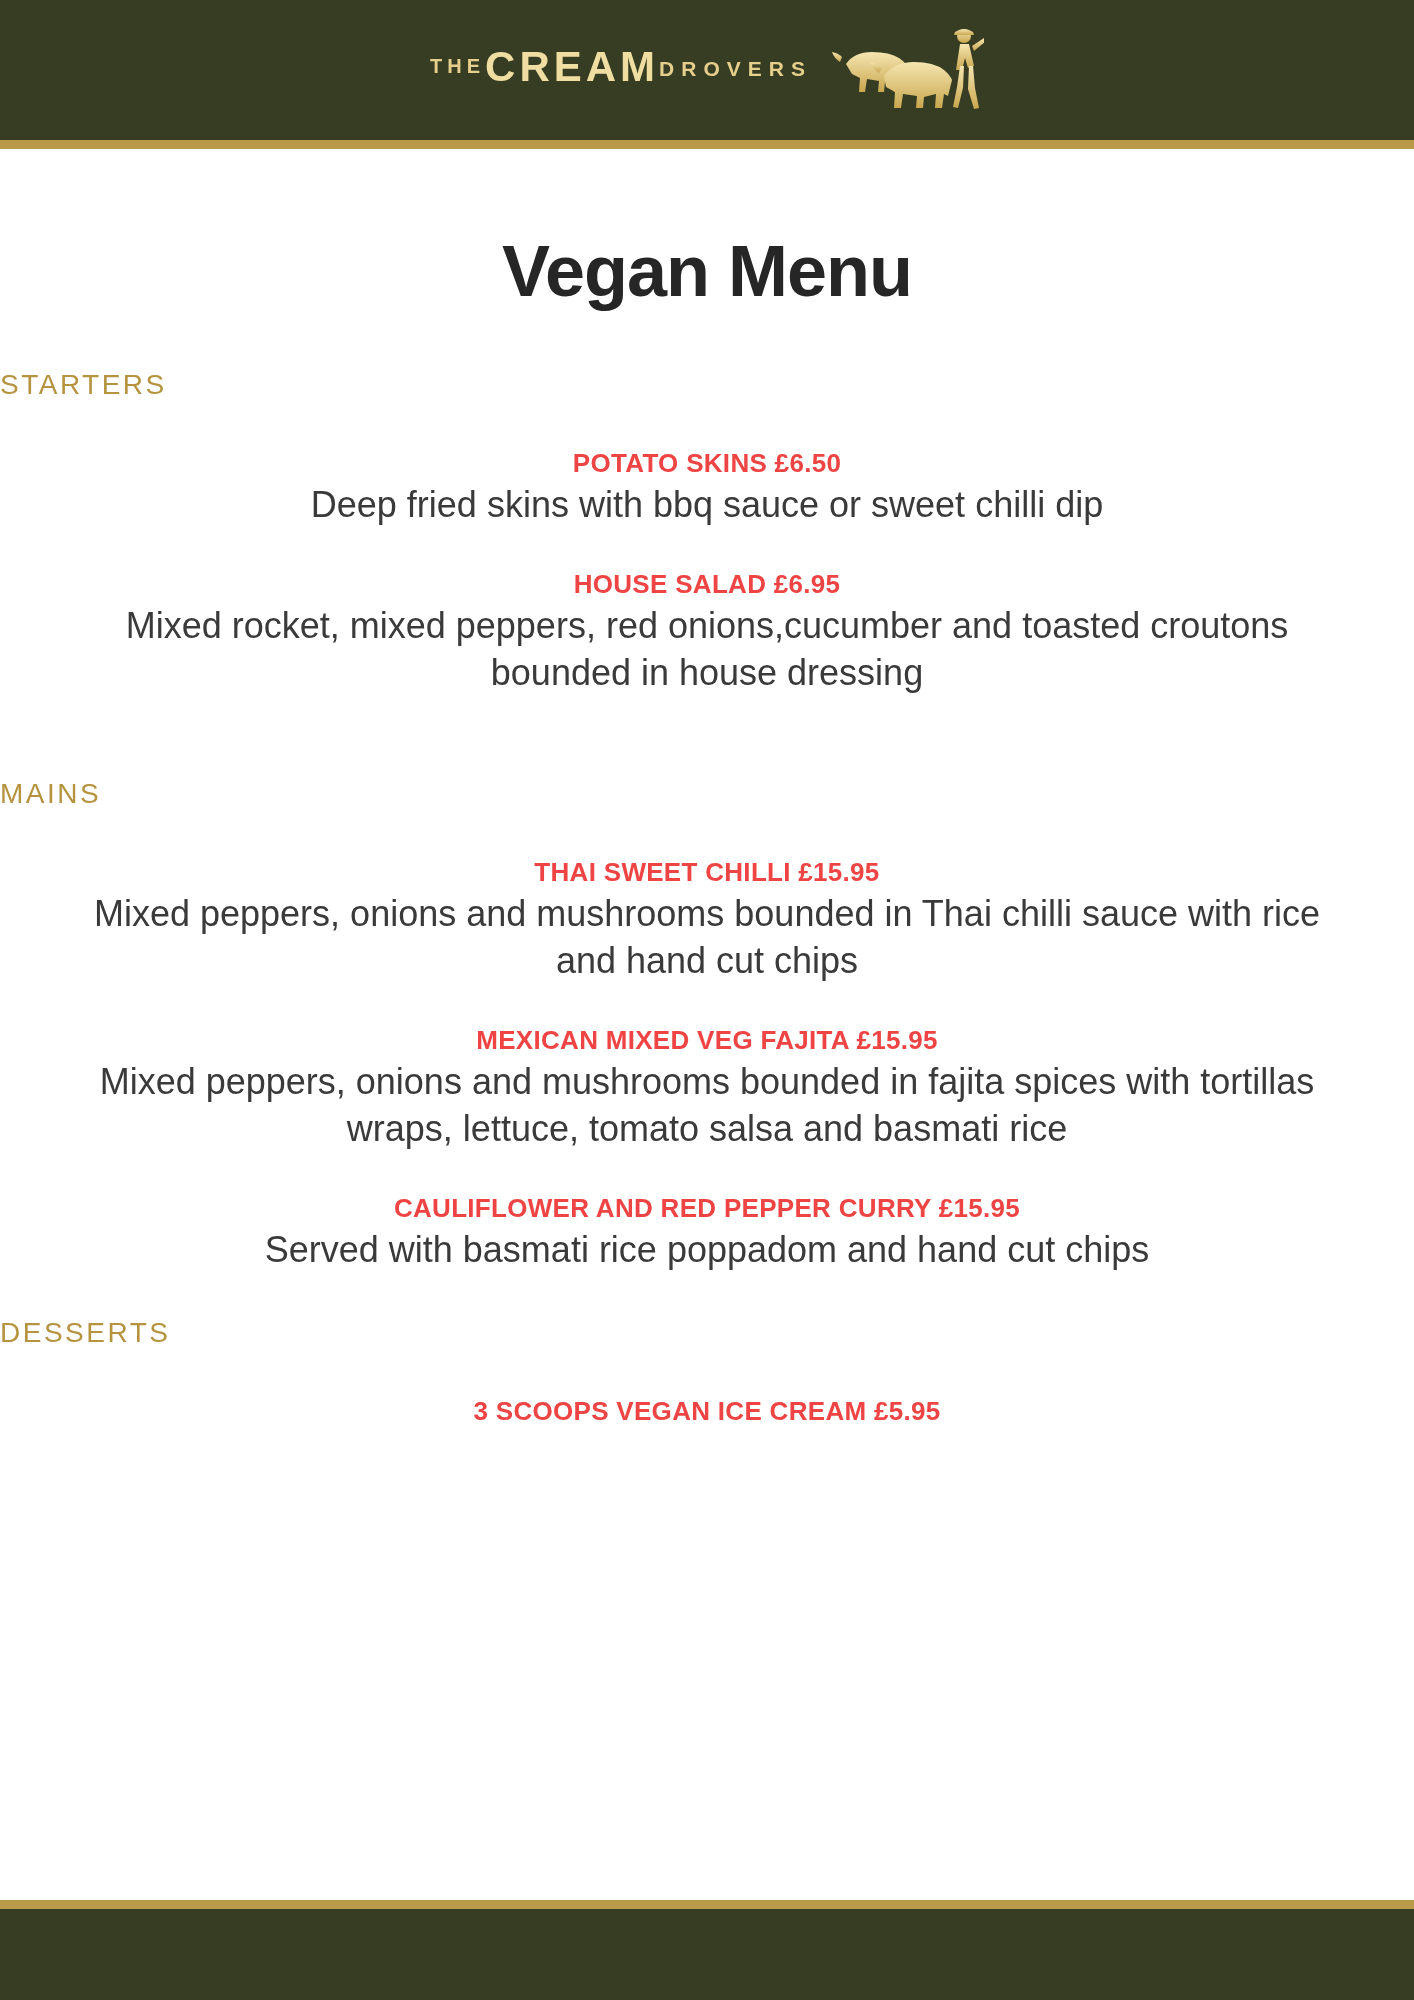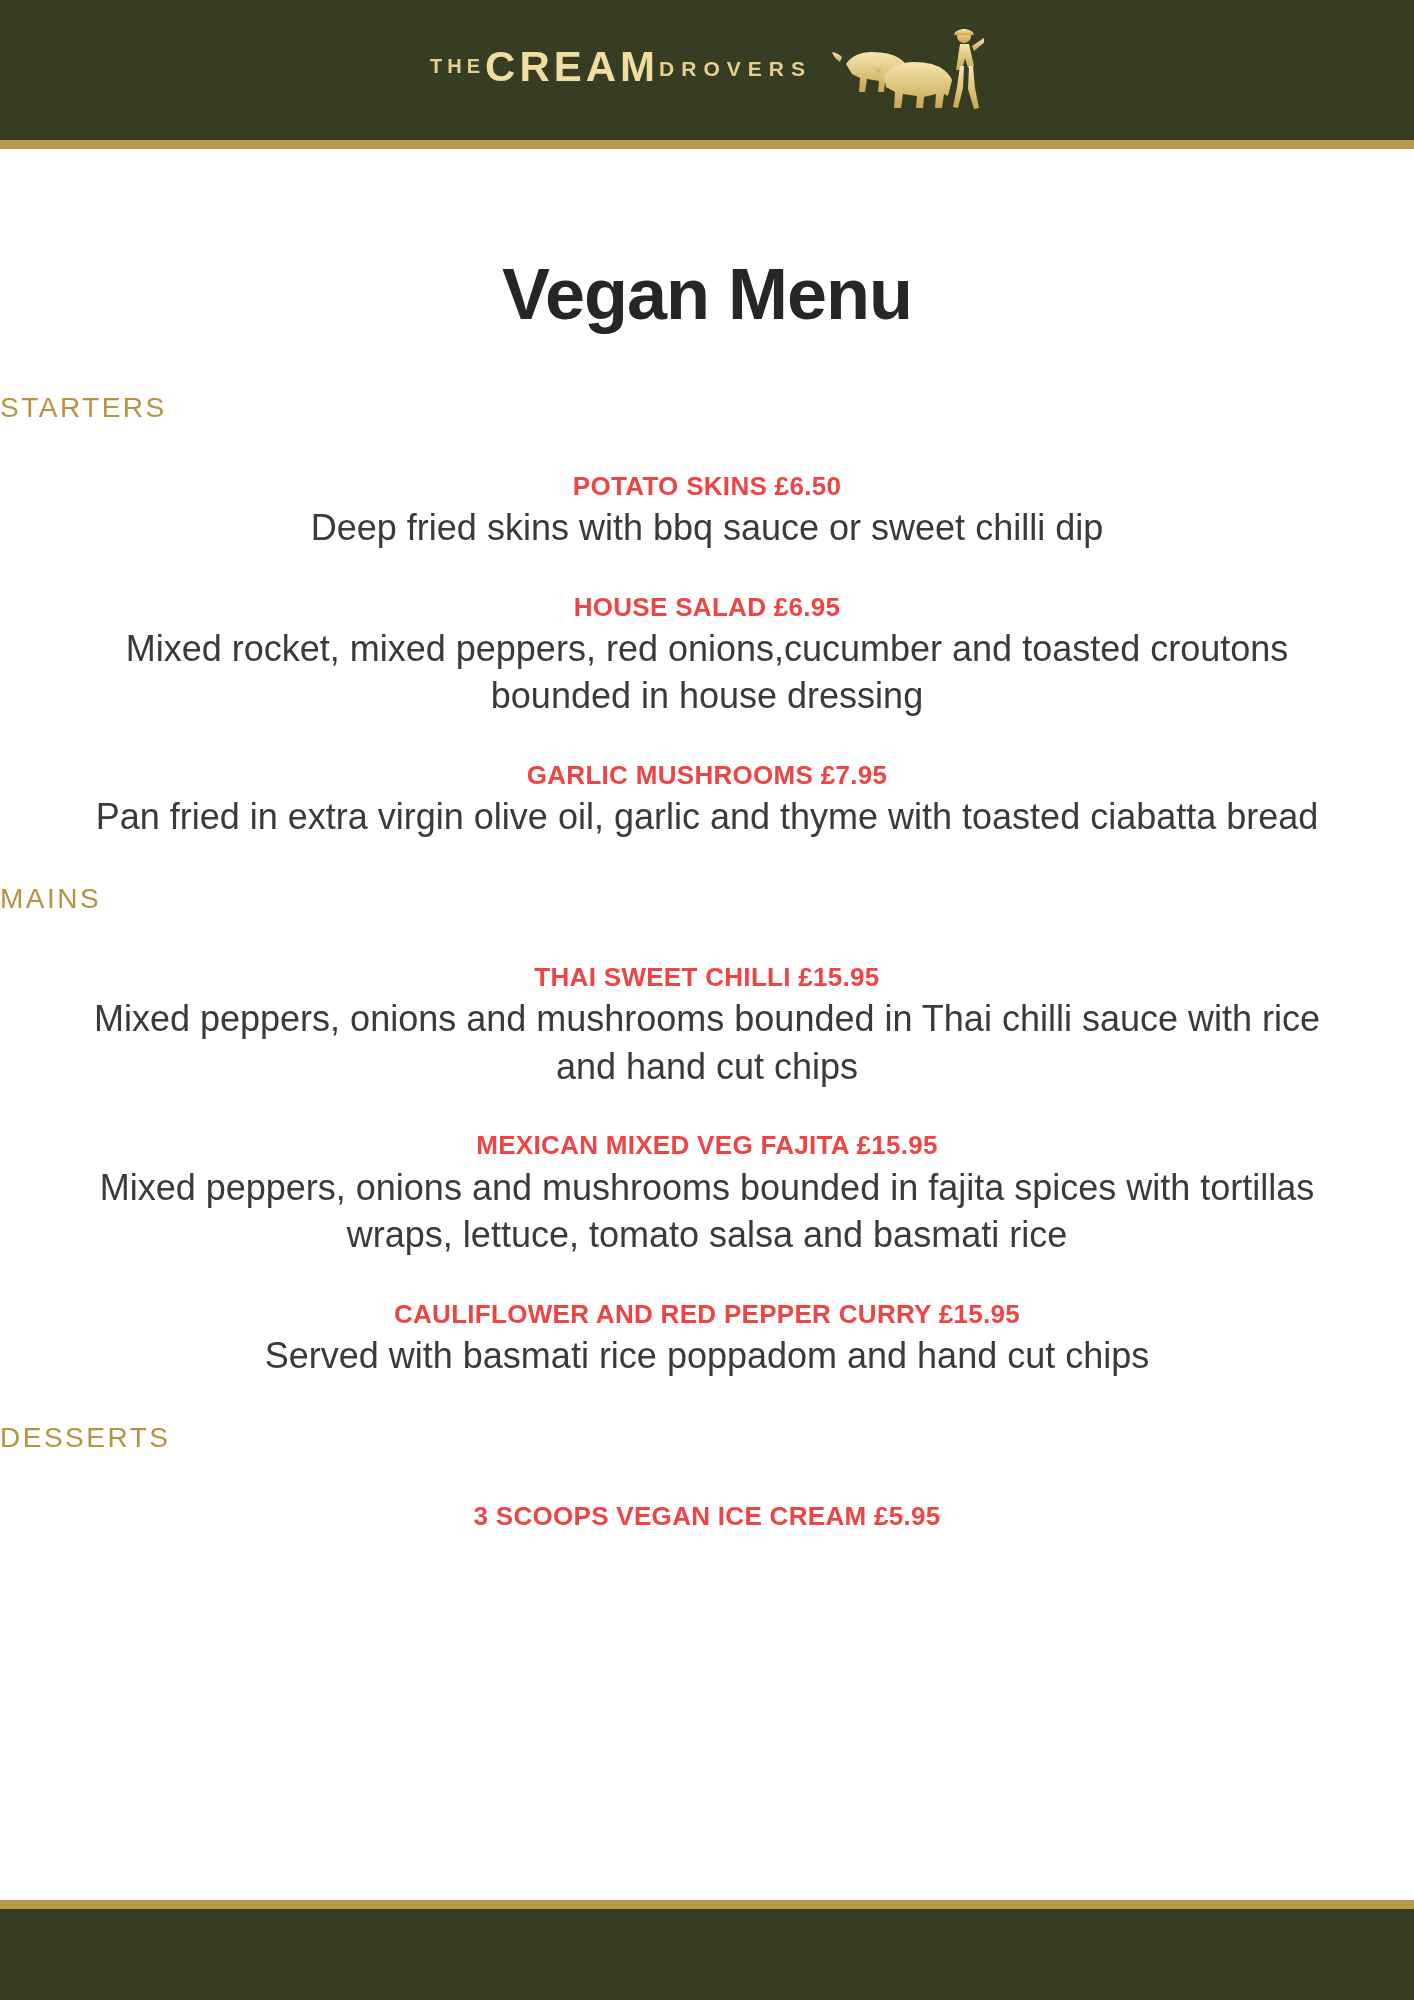--- a/index.html
+++ b/index.html
@@ -87,21 +87,21 @@
     background: #ffffff;
   }
 
   .menu-title {
     text-align: center;
     font-size: 72px;
     font-weight: bold;
     color: #262626;
     letter-spacing: -1px;
     margin: 0;
-    padding-top: 104px;
+    padding-top: 81px;
   }
 
   .section-heading {
     text-align: left;
     font-size: 28px;
     font-weight: normal;
     letter-spacing: 2.5px;
     color: #b5933f;
     margin: 0;
   }
@@ -205,24 +205,20 @@
     <div class="item-desc">Deep fried skins with bbq sauce or sweet chilli dip</div>
   </div>
   <div class="sp-item-gap"></div>
 
   <div class="item">
     <div class="item-name">HOUSE SALAD £6.95</div>
     <div class="item-desc">Mixed rocket, mixed peppers, red onions,cucumber and toasted croutons bounded in house dressing</div>
   </div>
   <div class="sp-item-gap"></div>
 
-  <div class="item">
-    <div class="item-name">GARLIC MUSHROOMS £7.95</div>
-    <div class="item-desc">Pan fried in extra virgin olive oil, garlic and thyme with toasted ciabatta bread</div>
-  </div>
   <div class="sp-item-to-heading"></div>
 
   <div class="section-heading">MAINS</div>
   <div class="sp-heading-to-item"></div>
 
   <div class="item">
     <div class="item-name">THAI SWEET CHILLI £15.95</div>
     <div class="item-desc">Mixed peppers, onions and mushrooms bounded in Thai chilli sauce with rice and hand cut chips</div>
   </div>
   <div class="sp-item-gap"></div>

